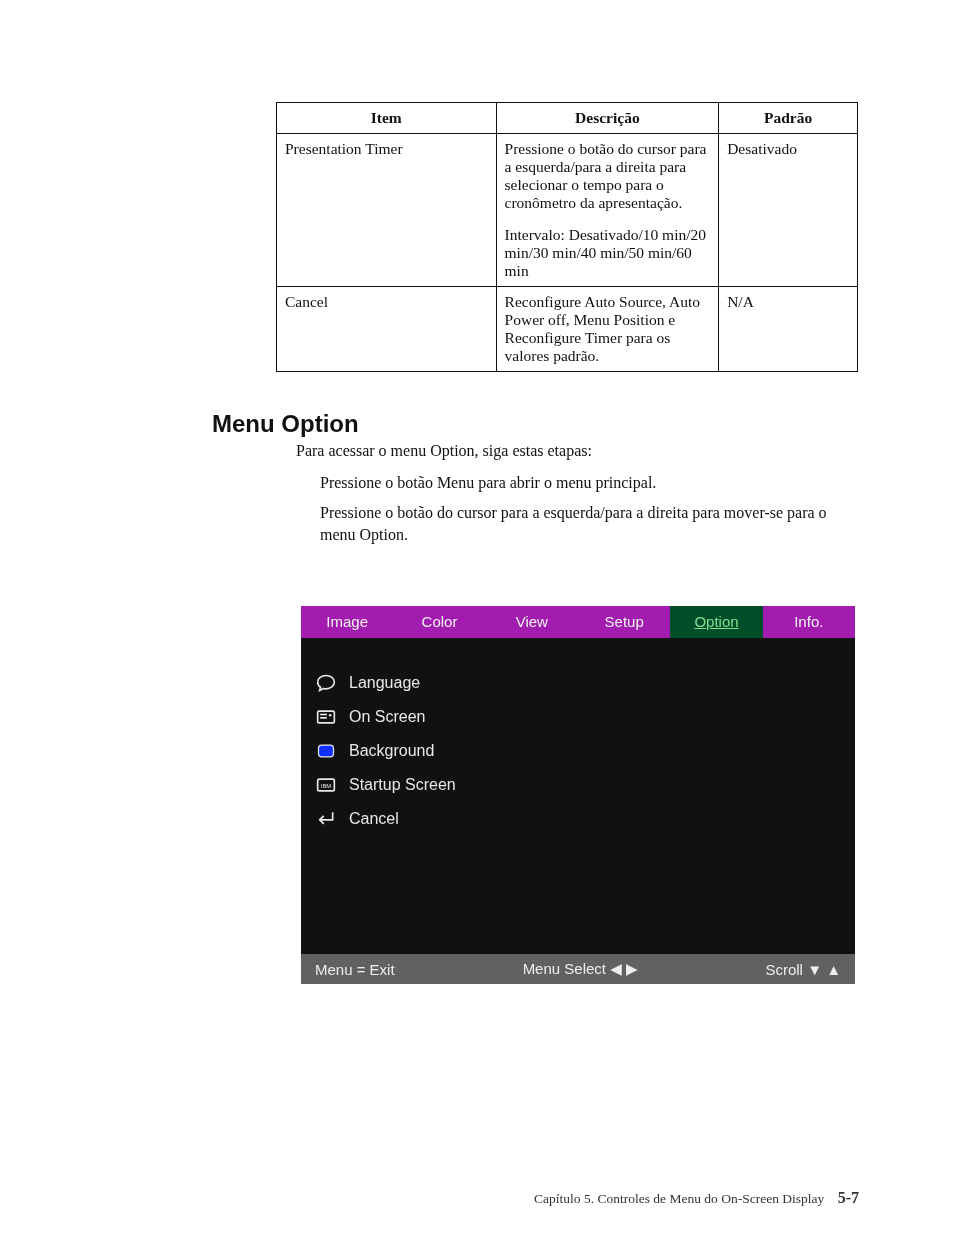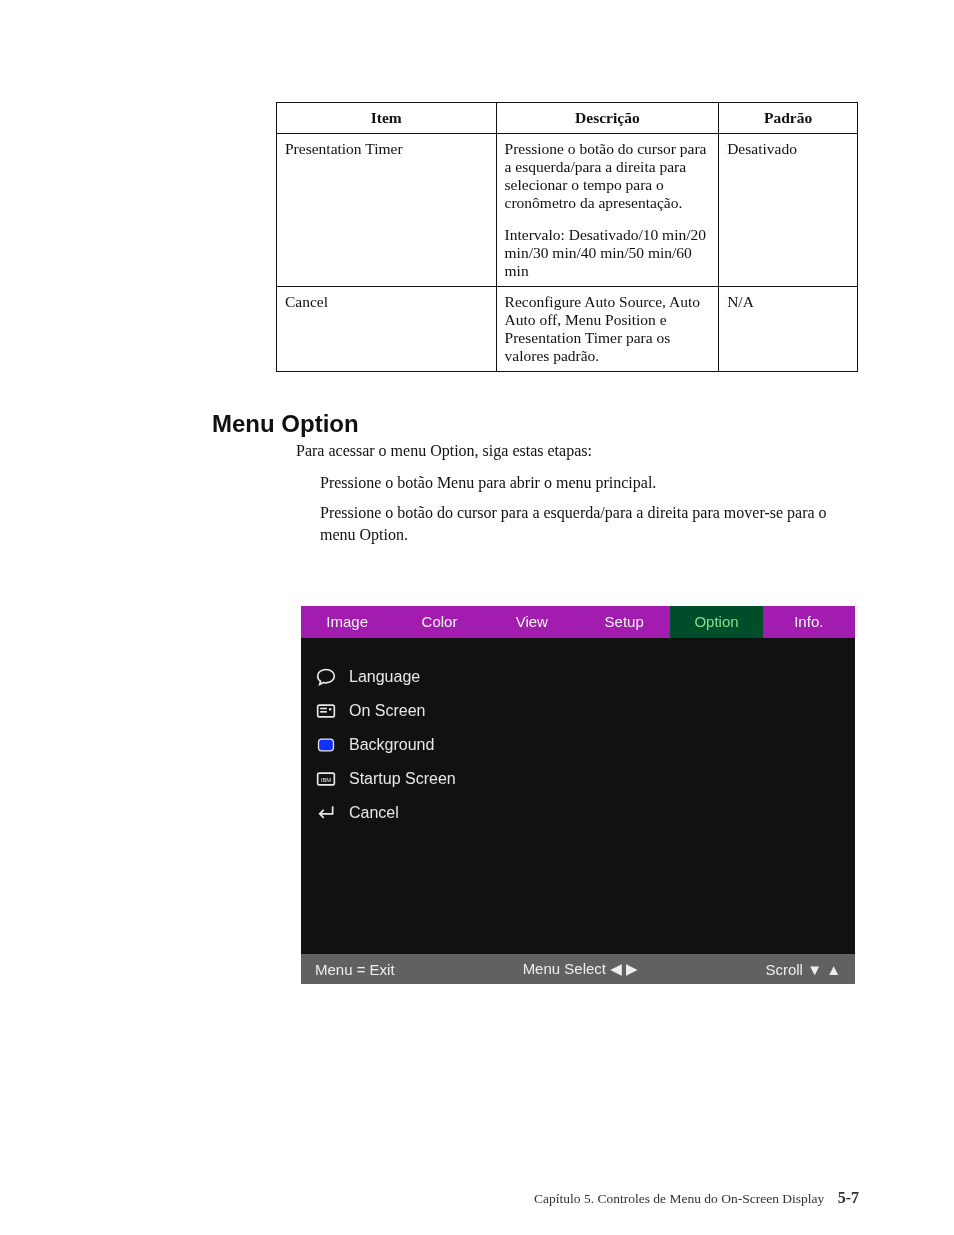--- a/index.html
+++ b/index.html
@@ -26,22 +26,22 @@
   .para { position: absolute; font-size: 16px; line-height: 1.35; }
   .lead   { left: 296px; top: 440px; width: 560px; }
   .step1  { left: 320px; top: 472px; width: 536px; }
   .step2  { left: 320px; top: 502px; width: 536px; }
   .step3  { left: 320px; top: 554px; width: 536px; }
 
   
   .osd { position: absolute; left: 301px; top: 606px; width: 554px; height: 378px; background: #111; font-family: Helvetica, Arial, sans-serif; }
   .osd-tabs { display: flex; height: 32px; background: #a21caf; }
   .osd-tab { flex: 1; text-align: center; line-height: 32px; color: #f2f2f2; font-size: 15px; }
-  .osd-tab.selected { background: #004d2a; color: #7ee08f; }
-  .osd-items { padding: 22px 14px 0 14px; }
+  .osd-tab.selected { background: #004d2a; color: #7ee08f; text-decoration: underline; }
+  .osd-items { padding: 28px 14px 0 14px; }
   .osd-item { display: flex; align-items: center; height: 34px; color: #e8e8e8; font-size: 16px; }
   .osd-icon { width: 22px; height: 22px; margin-right: 12px; display: inline-flex; align-items: center; justify-content: center; }
   .osd-footer { position: absolute; left: 0; right: 0; bottom: 0; height: 30px; background: #616161; color: #eee; display: flex; align-items: center; justify-content: space-between; padding: 0 14px; font-size: 15px; }
   .osd-footer .mid { flex: 1; text-align: center; }
 
   
   .pg-footer { position: absolute; left: 0; right: 95px; top: 1189px; text-align: right; font-size: 13.5px; color: #333; }
   .pg-footer .num { font-weight: bold; font-size: 16px; margin-left: 10px; margin-top: 17px; }
 </style>
 </head>
@@ -61,21 +61,21 @@
       <td>Presentation Timer</td>
       <td>
         <div class="desc-p">Pressione o botão do cursor para a esquerda/para a direita para selecionar o tempo para o cronômetro da apresentação.</div>
         <div class="desc-p">Intervalo: Desativado/10 min/20 min/30 min/40 min/50 min/60 min</div>
       </td>
       <td>Desativado</td>
     </tr>
     <tr>
       <td>Cancel</td>
       <td>
-        <div class="desc-p">Reconfigure Auto Source, Auto Auto off, Menu Position e Presentation Timer para os valores padrão.</div>
+        <div class="desc-p">Reconfigure Auto Source, Auto Power off, Menu Position e Reconfigure Timer para os valores padrão.</div>
       </td>
       <td>N/A</td>
     </tr>
   </tbody>
 </table>
 
 <h2 class="sec-heading">Menu Option</h2>
 <p class="para lead">Para acessar o menu Option, siga estas etapas:</p>
 <p class="para step1">Pressione o botão Menu para abrir o menu principal.</p>
 <p class="para step2">Pressione o botão do cursor para a esquerda/para a direita para mover-se para o menu Option.</p>

